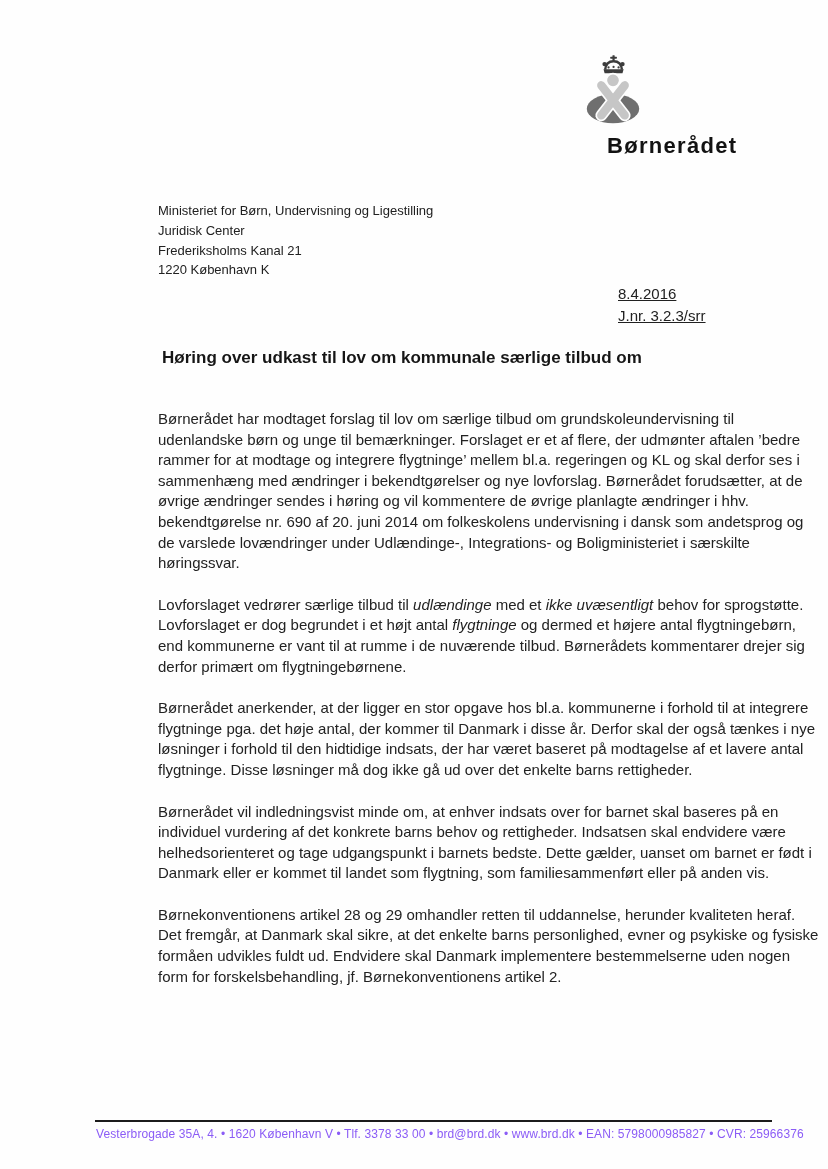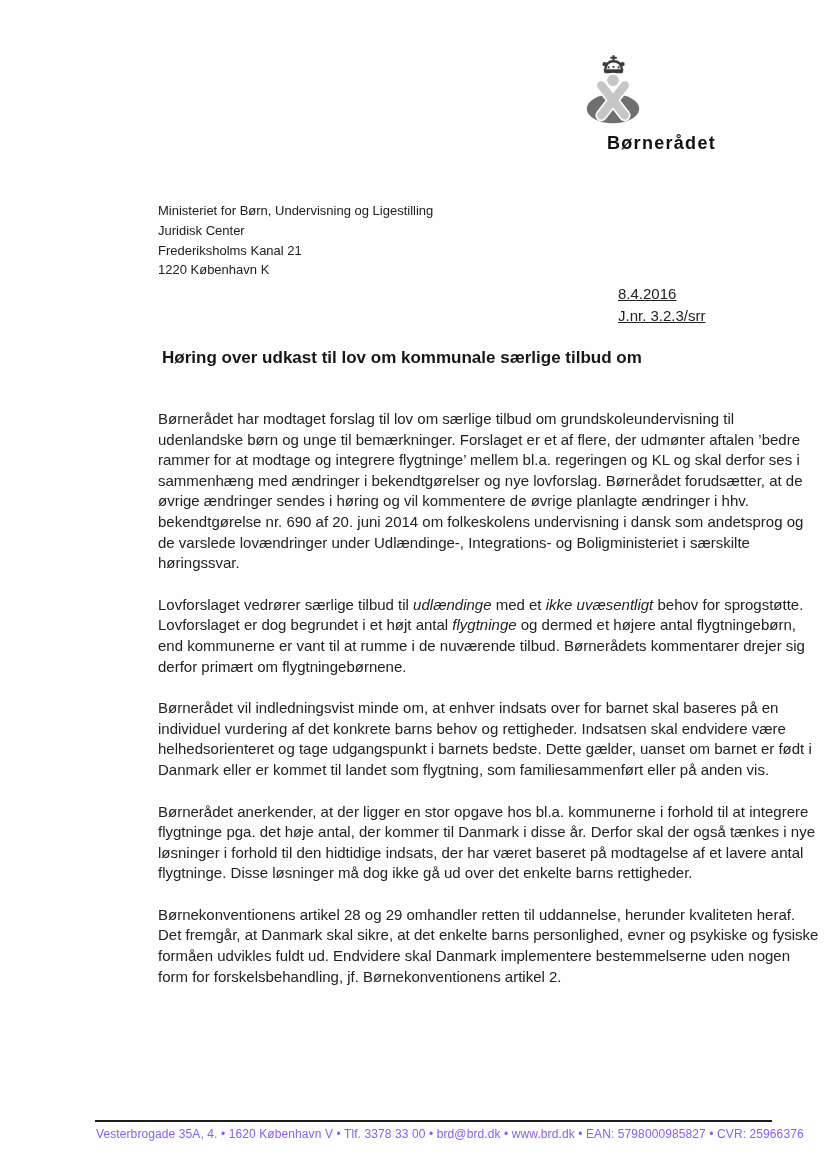--- a/index.html
+++ b/index.html
@@ -20,21 +20,21 @@
     position: absolute;
     left: 584px;
     top: 55px;
     width: 58px;
     height: 74px;
   }
   .org-name {
     position: absolute;
     left: 607px;
     top: 133px;
-    font-size: 18px;
+    font-size: 22px;
     font-weight: bold;
     letter-spacing: 1.3px;
     color: #121212;
   }
   .recipient {
     position: absolute;
     left: 158px;
     top: 201px;
     font-size: 13px;
     line-height: 19.8px;
@@ -141,21 +141,21 @@
     <div>J.nr. 3.2.3/srr</div>
   </div>
 
   <h1 class="subject">
     <div>Høring over udkast til lov om kommunale særlige tilbud om</div>
   </h1>
 
   <div class="body-text">
     <p>Børnerådet har modtaget forslag til lov om særlige tilbud om grundskoleundervisning til udenlandske børn og unge til bemærkninger. Forslaget er et af flere, der udmønter aftalen ’bedre rammer for at modtage og integrere flygtninge’ mellem bl.a. regeringen og KL og skal derfor ses i sammenhæng med ændringer i bekendtgørelser og nye lovforslag. Børnerådet forudsætter, at de øvrige ændringer sendes i høring og vil kommentere de øvrige planlagte ændringer i hhv. bekendtgørelse nr. 690 af 20. juni 2014 om folkeskolens undervisning i dansk som andetsprog og de varslede lovændringer under Udlændinge-, Integrations- og Boligministeriet i særskilte høringssvar.</p>
     <p><span>Lovforslaget vedrører særlige tilbud til </span><em>udlændinge</em><span> med et </span><em>ikke uvæsentligt</em><span> behov for sprogstøtte. Lovforslaget er dog begrundet i et højt antal </span><em>flygtninge</em><span> og dermed et højere antal flygtningebørn, end kommunerne er vant til at rumme i de nuværende tilbud. Børnerådets kommentarer drejer sig derfor primært om flygtningebørnene.</span></p>
+    <p>Børnerådet anerkender, at der ligger en stor opgave hos bl.a. kommunerne i forhold til at integrere flygtninge pga. det høje antal, der kommer til Danmark i disse år. Derfor skal der også tænkes i nye løsninger i forhold til den hidtidige indsats, der har været baseret på modtagelse af et lavere antal flygtninge. Disse løsninger må dog ikke gå ud over det enkelte barns rettigheder.</p>
     <p>Børnerådet vil indledningsvist minde om, at enhver indsats over for barnet skal baseres på en individuel vurdering af det konkrete barns behov og rettigheder. Indsatsen skal endvidere være helhedsorienteret og tage udgangspunkt i barnets bedste. Dette gælder, uanset om barnet er født i Danmark eller er kommet til landet som flygtning, som familiesammenført eller på anden vis.</p>
-    <p>Børnerådet anerkender, at der ligger en stor opgave hos bl.a. kommunerne i forhold til at integrere flygtninge pga. det høje antal, der kommer til Danmark i disse år. Derfor skal der også tænkes i nye løsninger i forhold til den hidtidige indsats, der har været baseret på modtagelse af et lavere antal flygtninge. Disse løsninger må dog ikke gå ud over det enkelte barns rettigheder.</p>
     <p>Børnekonventionens artikel 28 og 29 omhandler retten til uddannelse, herunder kvaliteten heraf. Det fremgår, at Danmark skal sikre, at det enkelte barns personlighed, evner og psykiske og fysiske formåen udvikles fuldt ud. Endvidere skal Danmark implementere bestemmelserne uden nogen form for forskelsbehandling, jf. Børnekonventionens artikel 2.</p>
   </div>
 
   <div class="footer-rule"></div>
   <div class="footer-text">Vesterbrogade 35A, 4. • 1620 København V • Tlf. 3378 33 00 • brd@brd.dk • www.brd.dk • EAN: 5798000985827 • CVR: 25966376</div>
 
 </div>
 
 </body></html>

